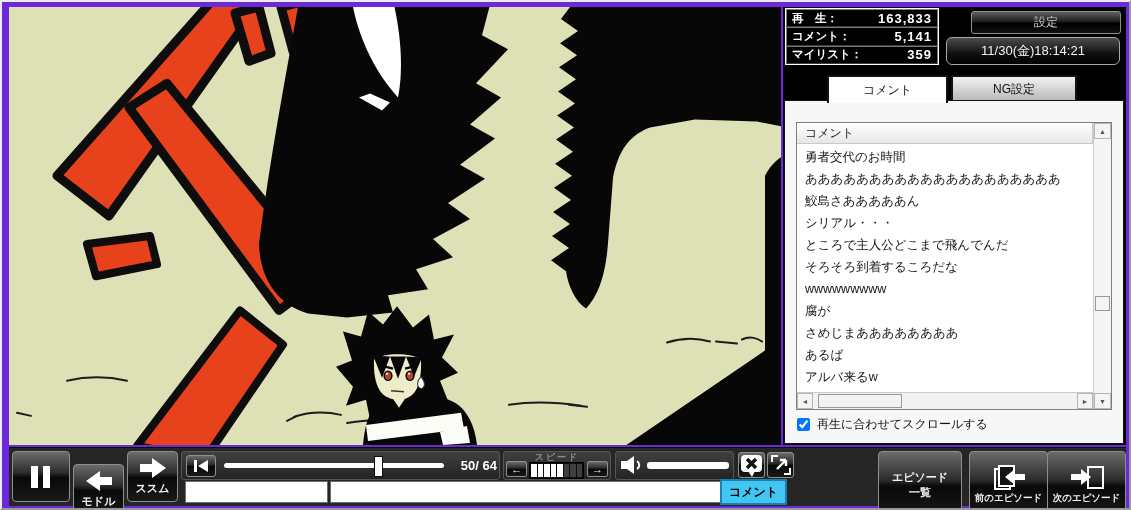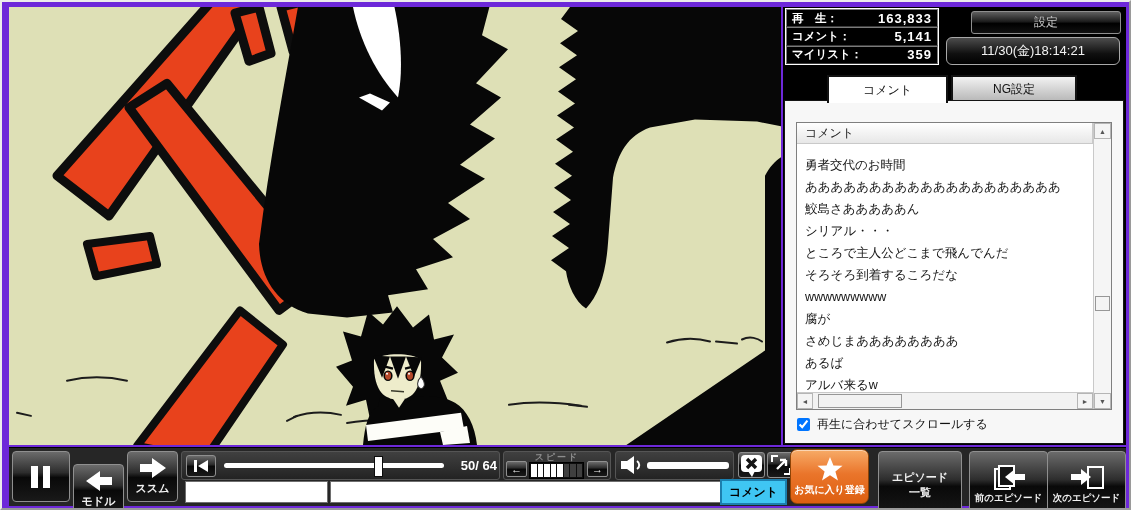--- a/index.html
+++ b/index.html
@@ -31,21 +31,21 @@
   .tab-ng{left:168px;width:126px;background:linear-gradient(180deg,#f2f2f2,#b7b7b7);z-index:1;}
 
   .cpanel{position:absolute;left:1px;top:93px;width:340px;height:344px;background:#f7f7f7;
           border:1px solid #141414;box-sizing:border-box;z-index:2;}
   .listbox{position:absolute;left:11px;top:21px;width:316px;height:288px;background:#fff;
            border:1px solid #7f7f7f;box-sizing:border-box;display:flex;}
   .list-main{flex:1;display:flex;flex-direction:column;min-width:0;}
   .list-header{height:21px;flex:0 0 21px;background:linear-gradient(180deg,#fff,#e7e7e7);
            border-bottom:1px solid #c9c9c9;border-right:1px solid #c9c9c9;font-size:12px;color:#222;
            display:flex;align-items:center;padding-left:8px;box-sizing:border-box;cursor:pointer;}
-  .rows{flex:1;overflow:hidden;padding-top:10px;}
+  .rows{flex:1;overflow:hidden;padding-top:2px;}
   .c-row{height:22px;line-height:22px;padding-left:8px;font-size:12.5px;color:#141414;white-space:nowrap;overflow:hidden;}
   .hscroll{flex:0 0 16px;border-top:1px solid #c9c9c9;background:#f2f2f2;display:flex;}
   .sb-btn{width:16px;height:100%;background:#f4f4f4;border:1px solid #b5b5b5;box-sizing:border-box;
           display:flex;align-items:center;justify-content:center;font-size:7px;color:#555;cursor:pointer;}
   .hs-track{flex:1;position:relative;}
   .hs-thumb{position:absolute;left:5px;top:1px;height:12px;width:31%;background:#f2f2f2;border:1px solid #979797;cursor:pointer;}
   .vscroll{flex:0 0 17px;border-left:1px solid #c9c9c9;background:#f5f5f5;display:flex;flex-direction:column;}
   .vscroll .sb-btn{width:100%;height:16px;flex:0 0 16px;}
   .vs-track{flex:1;position:relative;}
   .vs-thumb{position:absolute;top:62%;left:1px;width:13px;height:13px;background:#f4f4f4;border:1px solid #979797;cursor:pointer;}
@@ -299,26 +299,20 @@
       <svg width="24" height="24">
         <path d="M3,9 L3,3 L9,3 M15,21 L21,21 L21,15" stroke="#fff" stroke-width="2" fill="none"></path>
         <path d="M8,16 L17,7 M17,7 L11,7 M17,7 L17,13" stroke="#fff" stroke-width="2.4" fill="none"></path>
       </svg>
     </div>
 
     <input class="cinput in-small" value="" style="">
     <input class="cinput in-large" value="" style="">
     <div class="cmtbtn">コメント</div>
 
-    <div class="favbtn">
-      <svg width="28" height="26" viewBox="0 0 30 28">
-        <path d="M15,1 L18.7,10.2 L28.5,10.6 L20.8,16.8 L23.6,26.3 L15,20.8 L6.4,26.3 L9.2,16.8 L1.5,10.6 L11.3,10.2 Z" fill="#fff"></path>
-      </svg>
-      <span>お気に入り登録</span>
-    </div>
     <div class="dbtn ep ep-list">
       <span>エピソード</span>
       <span>一覧</span>
     </div>
     <div class="dbtn ep ep-prev">
       <svg width="36" height="26" viewBox="0 0 36 26">
         <rect x="4" y="4" width="15" height="20" fill="none" stroke="#fff" stroke-width="2"></rect>
         <rect x="8" y="1" width="15" height="20" fill="#141414" stroke="#fff" stroke-width="2"></rect>
         <path d="M34,9 L24,9 L24,4 L14,12 L24,20 L24,15 L34,15 Z" fill="#fff"></path>
       </svg>

